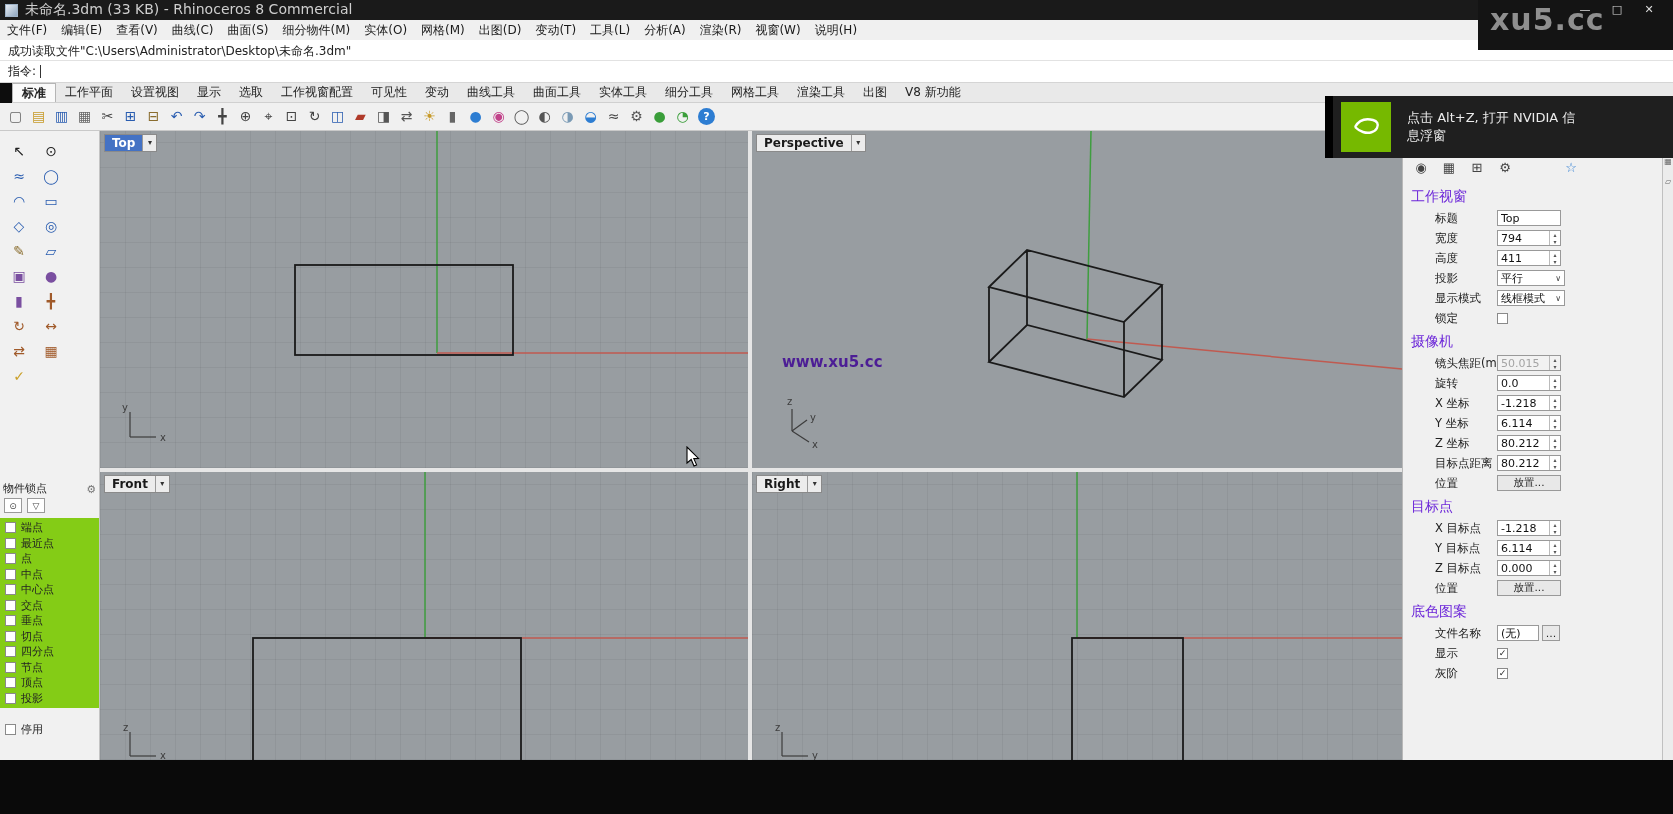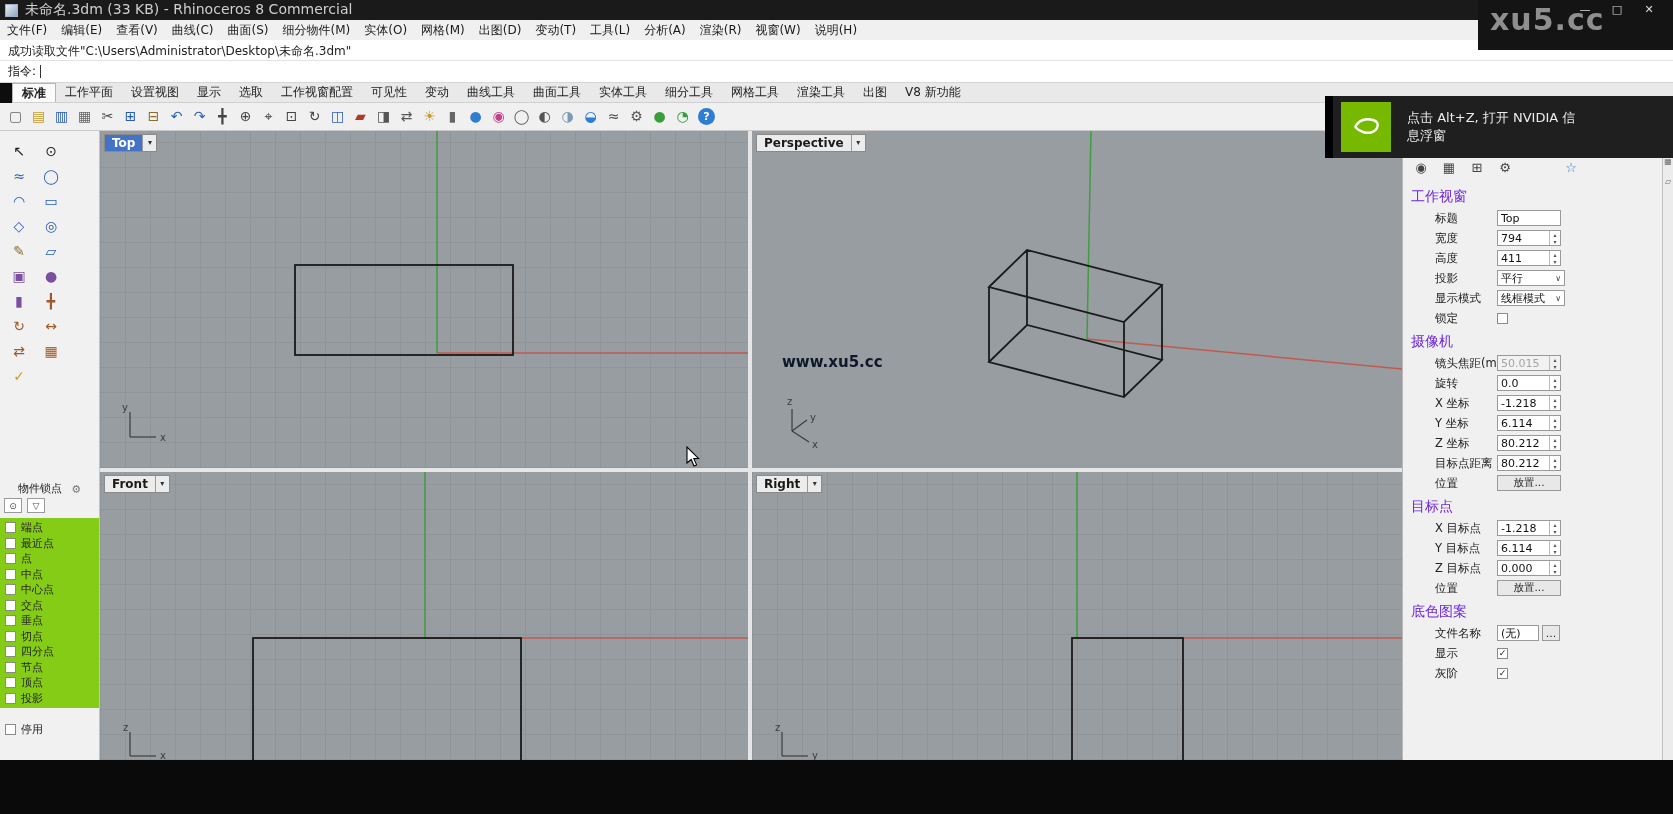--- a/index.html
+++ b/index.html
@@ -32,21 +32,21 @@
 
   
   #toolbar{left:0;top:103px;width:1673px;height:28px;background:#f0f0f0;border-bottom:1px solid #c9c9c9;display:flex;align-items:center;padding-left:4px;z-index:21}
   .ticon{width:23px;height:23px;line-height:23px;text-align:center;font-size:14px;flex:0 0 auto}
   .ticon.round{width:17px;height:17px;line-height:17px;border-radius:50%;font-size:11px;font-weight:bold;color:#fff;margin-left:4px}
 
   
   #sidebar{left:0;top:131px;width:100px;height:629px;background:#f1f1f1;border-right:1px solid #c4c4c4;z-index:10}
   .palette{display:grid;grid-template-columns:26px 26px;gap:3px 6px;padding:9px 0 0 7px}
   .picon{width:24px;height:22px;text-align:center;line-height:22px;font-size:14px}
-  .osnap-header{position:absolute;left:0;top:349px;width:100%;height:16px;display:flex;justify-content:space-between;align-items:flex-end;padding:0 18px;font-size:11px;color:#222}
+  .osnap-header{position:absolute;left:0;top:349px;width:100%;height:16px;display:flex;justify-content:space-between;align-items:flex-end;padding:0 3px;font-size:11px;color:#222}
   .osnap-gear{font-size:11px;color:#777}
   .osnap-filter{position:absolute;left:4px;top:367px;display:flex;gap:5px}
   .fbtn{width:18px;height:15px;border:1px solid #9a9a9a;background:#fff;text-align:center;line-height:14px;font-size:9px;color:#444}
   .osnap-list{position:absolute;left:0;top:387px;width:100%;background:#84cc16;padding:2px 0}
   .osnap-row{display:flex;align-items:center;height:15.5px;padding-left:5px;font-size:11px;color:#222}
   .cb{width:11px;height:11px;border:1px solid #8a8a8a;background:#fff;display:inline-flex;align-items:center;justify-content:center;font-size:9px;color:#222;margin-right:5px;flex:0 0 auto}
   .osnap-stop{position:absolute;left:0;top:591px;width:100%}
 
   
   .viewport{position:absolute;background:#989da1;overflow:hidden}
@@ -298,21 +298,21 @@
         <text x="60" y="310" font-size="10" fill="#3c3c3c">x</text>
       </g>
     </svg>
   </div>
 
   <div class="viewport" style="left:752px;top:131px;width:650px;height:337px">
     <div class="vp-label">
       <span class="vp-name">Perspective</span>
       <span class="vp-arrow">▾</span>
     </div>
-    <div class="canvas-wm" style="color: #0f172a; text-align: right;">www.xu5.cc</div>
+    <div class="canvas-wm" style="color: #4c1d95; text-align: right;">www.xu5.cc</div>
     <svg class="canvas" width="650" height="337">
       <line x1="339" y1="0" x2="335" y2="208" stroke-width="1.5" stroke="#3f9e3f"></line>
       <line x1="335" y1="208" x2="650" y2="238" stroke-width="1.5" stroke="#c05a50"></line>
       <path d="M237,156 L275,119 L410,154 L372,191 Z M237,231 L275,194 L410,229 L372,266 Z M237,156 L237,231 M275,119 L275,194 M410,154 L410,229 M372,191 L372,266" fill="none" stroke-width="1.8" stroke="#1a1a1a"></path>
       <g>
         <line x1="40" y1="300" x2="40" y2="278" stroke="#3c3c3c" stroke-width="1.2"></line>
         <line x1="40" y1="300" x2="55" y2="289" stroke="#3c3c3c" stroke-width="1.2"></line>
         <line x1="40" y1="300" x2="57" y2="311" stroke="#3c3c3c" stroke-width="1.2"></line>
         <text x="35" y="274" font-size="10" fill="#3c3c3c">z</text>
         <text x="58" y="290" font-size="10" fill="#3c3c3c">y</text>

